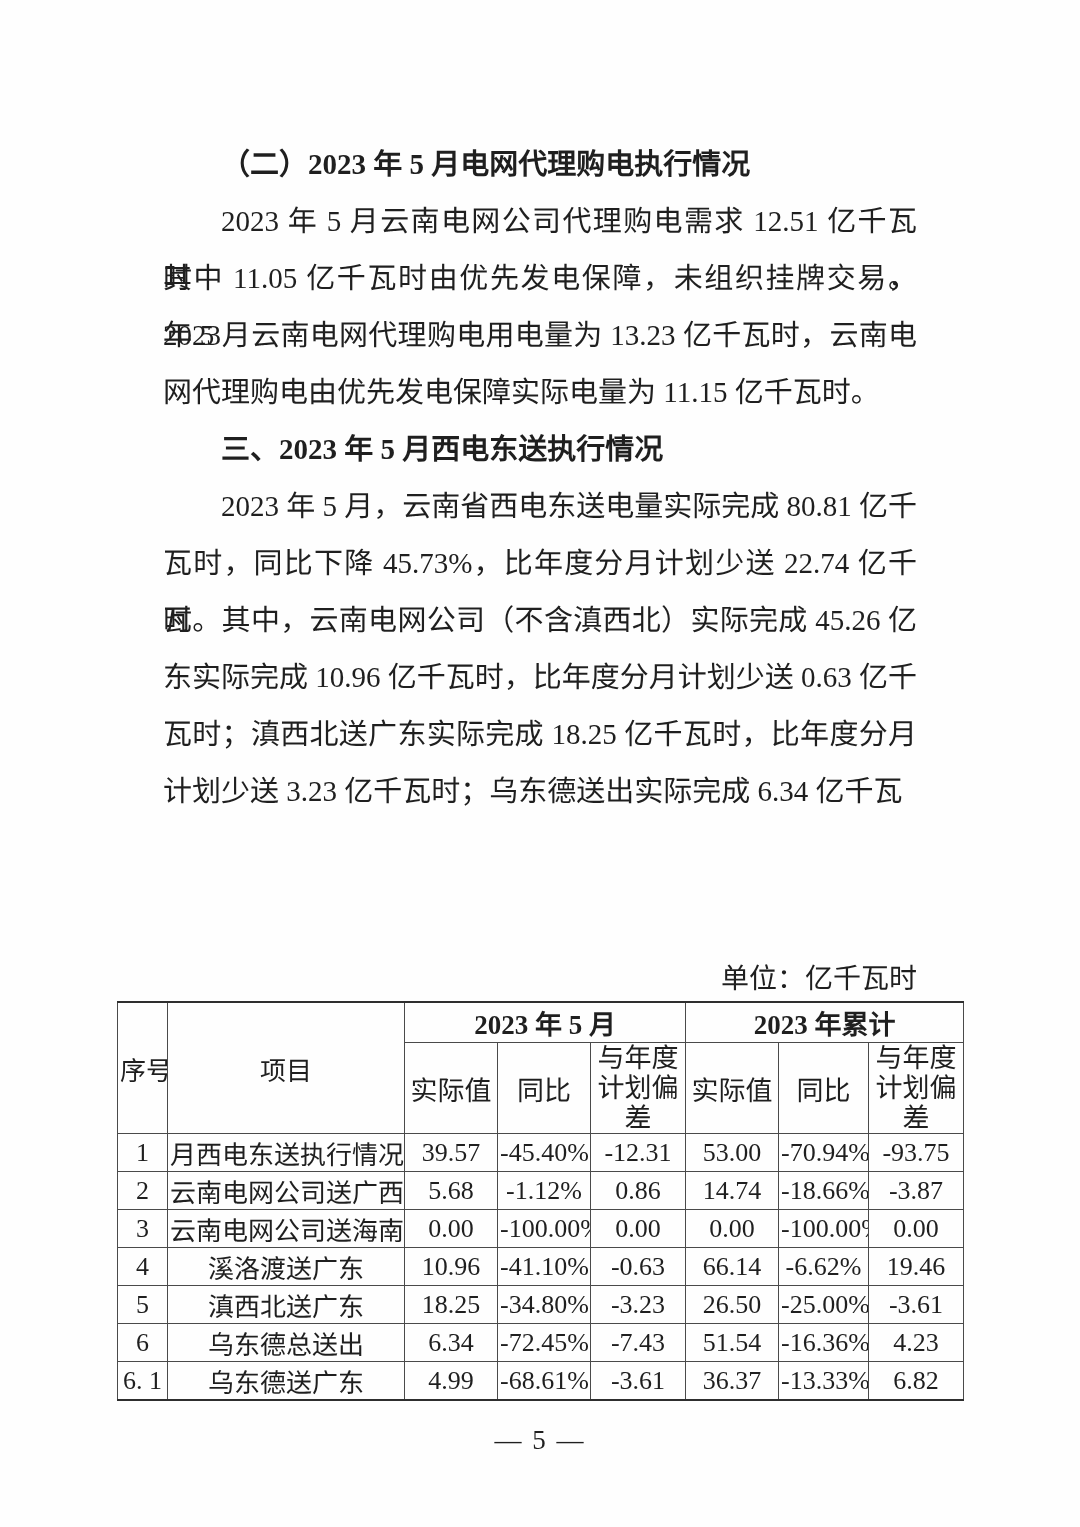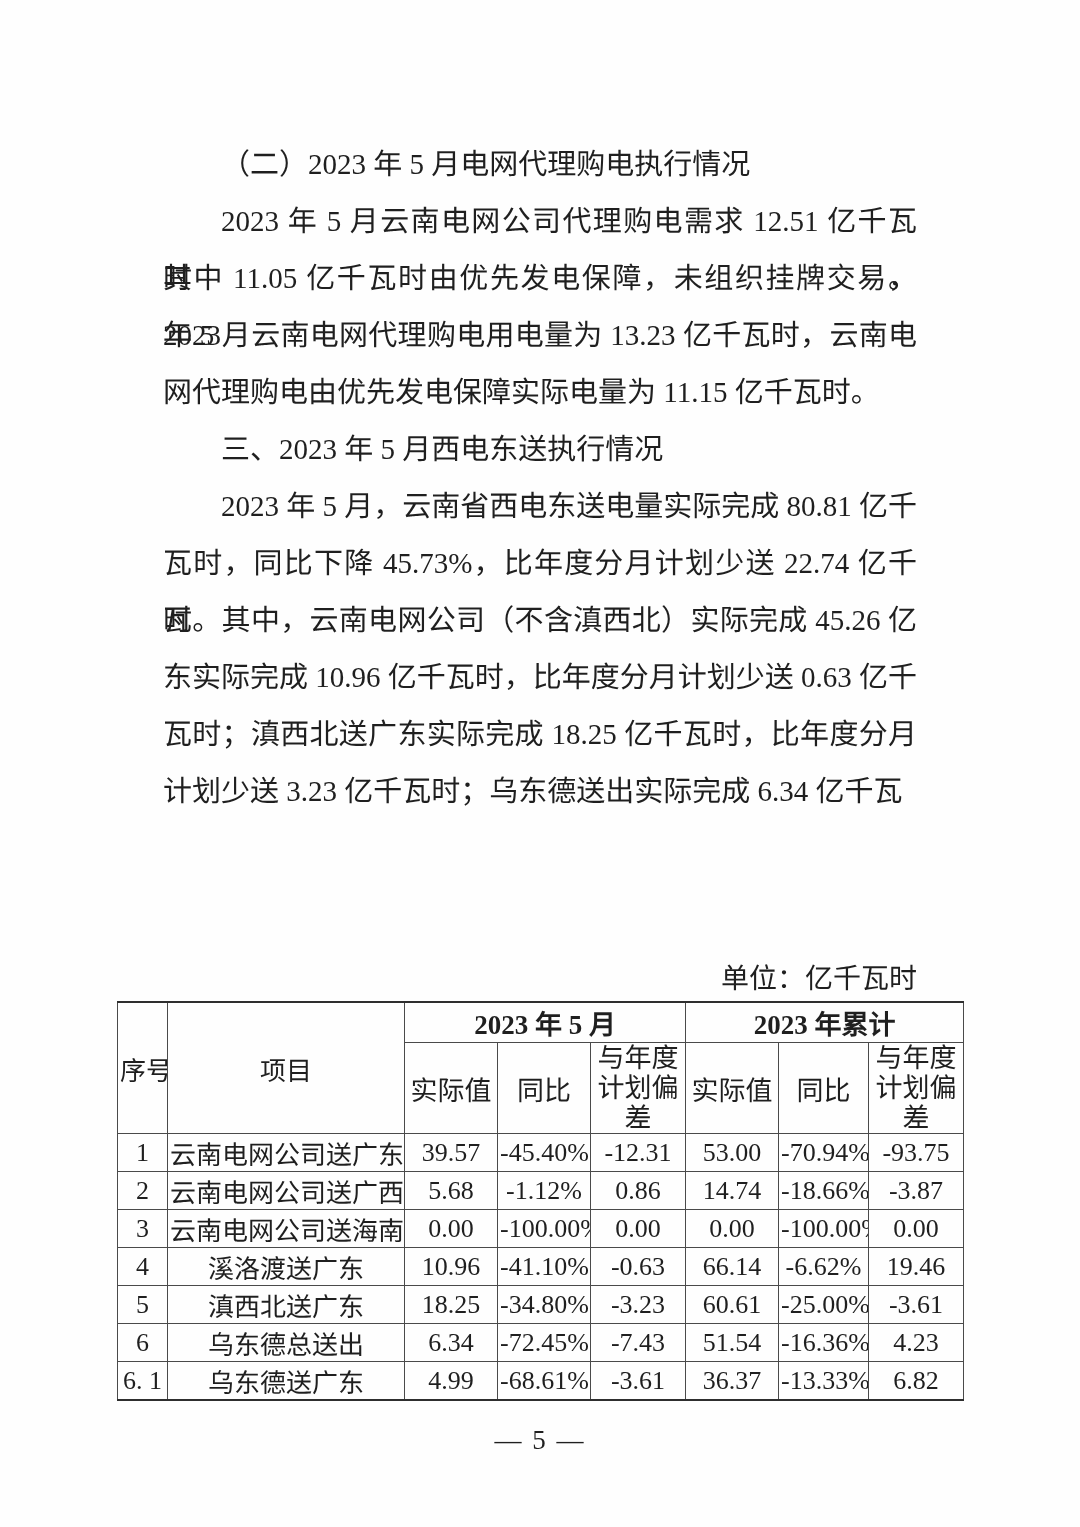--- a/index.html
+++ b/index.html
@@ -17,21 +17,21 @@
     font-family: "Liberation Serif", "DejaVu Serif", serif;
     overflow: hidden;
   }
   .abs { position: absolute; }
 
   .heading {
     left: 163px;
     width: 754px;
     font-size: 29px;
     line-height: 57px;
-    font-weight: normal;
+    font-weight: bold;
     text-indent: 2em;
     white-space: nowrap;
   }
   .para {
     left: 163px;
     width: 754px;
     font-size: 29px;
     line-height: 57px;
     overflow: hidden;
   }
@@ -155,21 +155,21 @@
         <th>同比</th>
         <th class="wrap">与年度计划偏差</th>
         <th>实际值</th>
         <th>同比</th>
         <th class="wrap">与年度计划偏差</th>
       </tr>
     </thead>
     <tbody>
         <tr>
           <td>1</td>
-          <td>云南电网公司送广东</td>
+          <td>月西电东送执行情况</td>
           <td>39.57</td>
           <td>-45.40%</td>
           <td>-12.31</td>
           <td>53.00</td>
           <td>-70.94%</td>
           <td>-93.75</td>
         </tr>
         <tr>
           <td>2</td>
           <td>云南电网公司送广西</td>
@@ -199,21 +199,21 @@
           <td>66.14</td>
           <td>-6.62%</td>
           <td>19.46</td>
         </tr>
         <tr>
           <td>5</td>
           <td>滇西北送广东</td>
           <td>18.25</td>
           <td>-34.80%</td>
           <td>-3.23</td>
-          <td>60.61</td>
+          <td>26.50</td>
           <td>-25.00%</td>
           <td>-3.61</td>
         </tr>
         <tr>
           <td>6</td>
           <td>乌东德总送出</td>
           <td>6.34</td>
           <td>-72.45%</td>
           <td>-7.43</td>
           <td>51.54</td>

